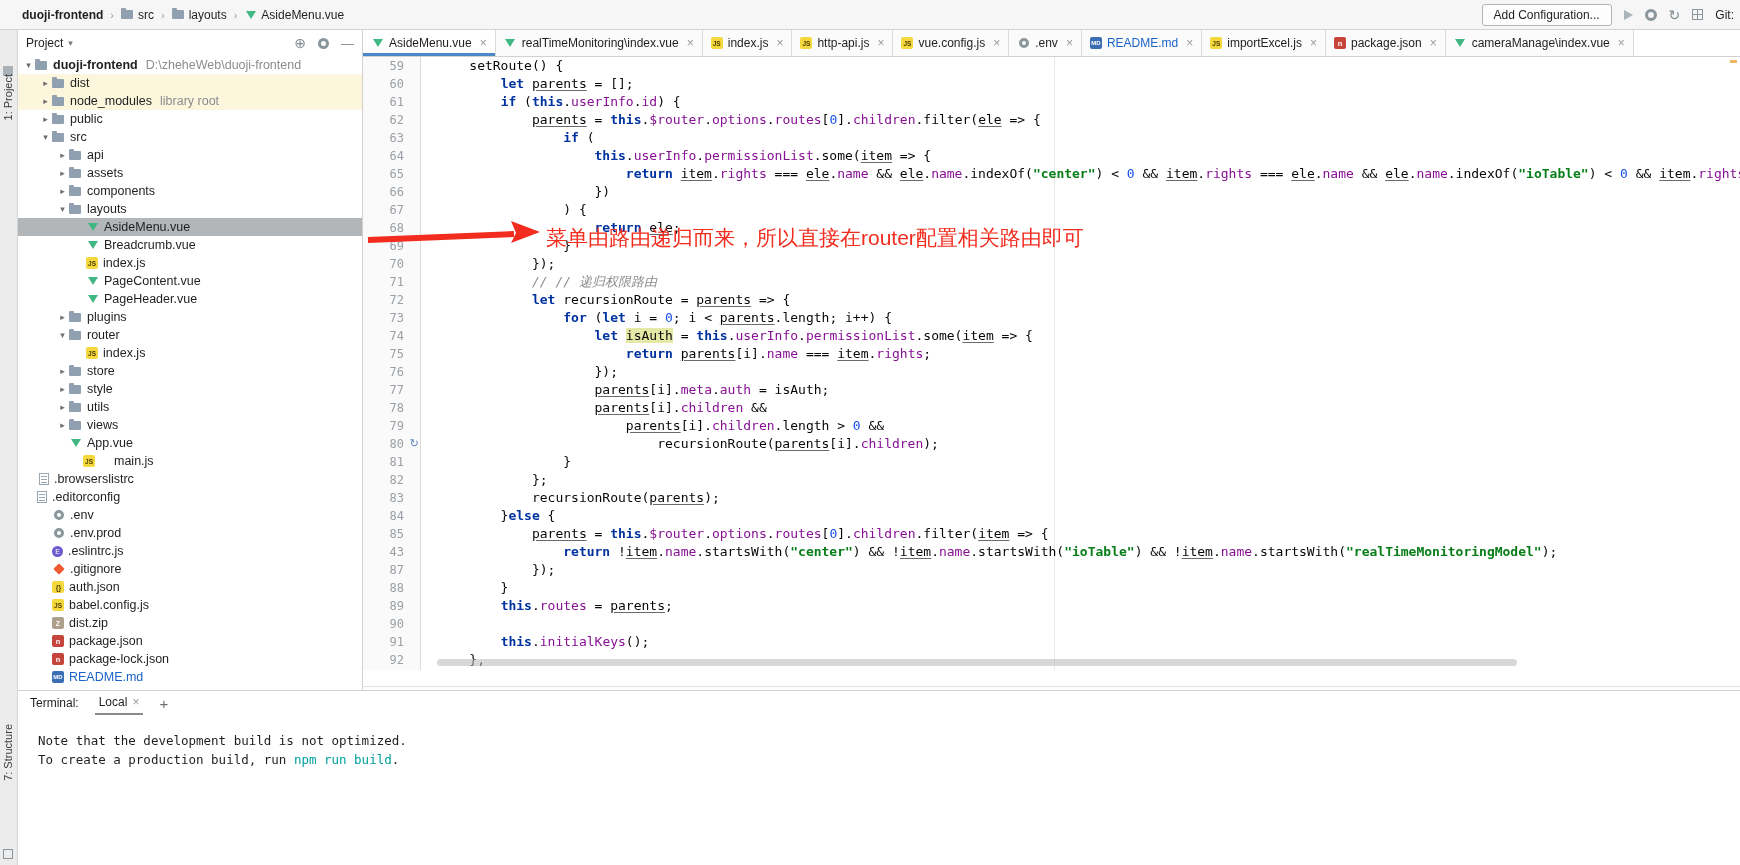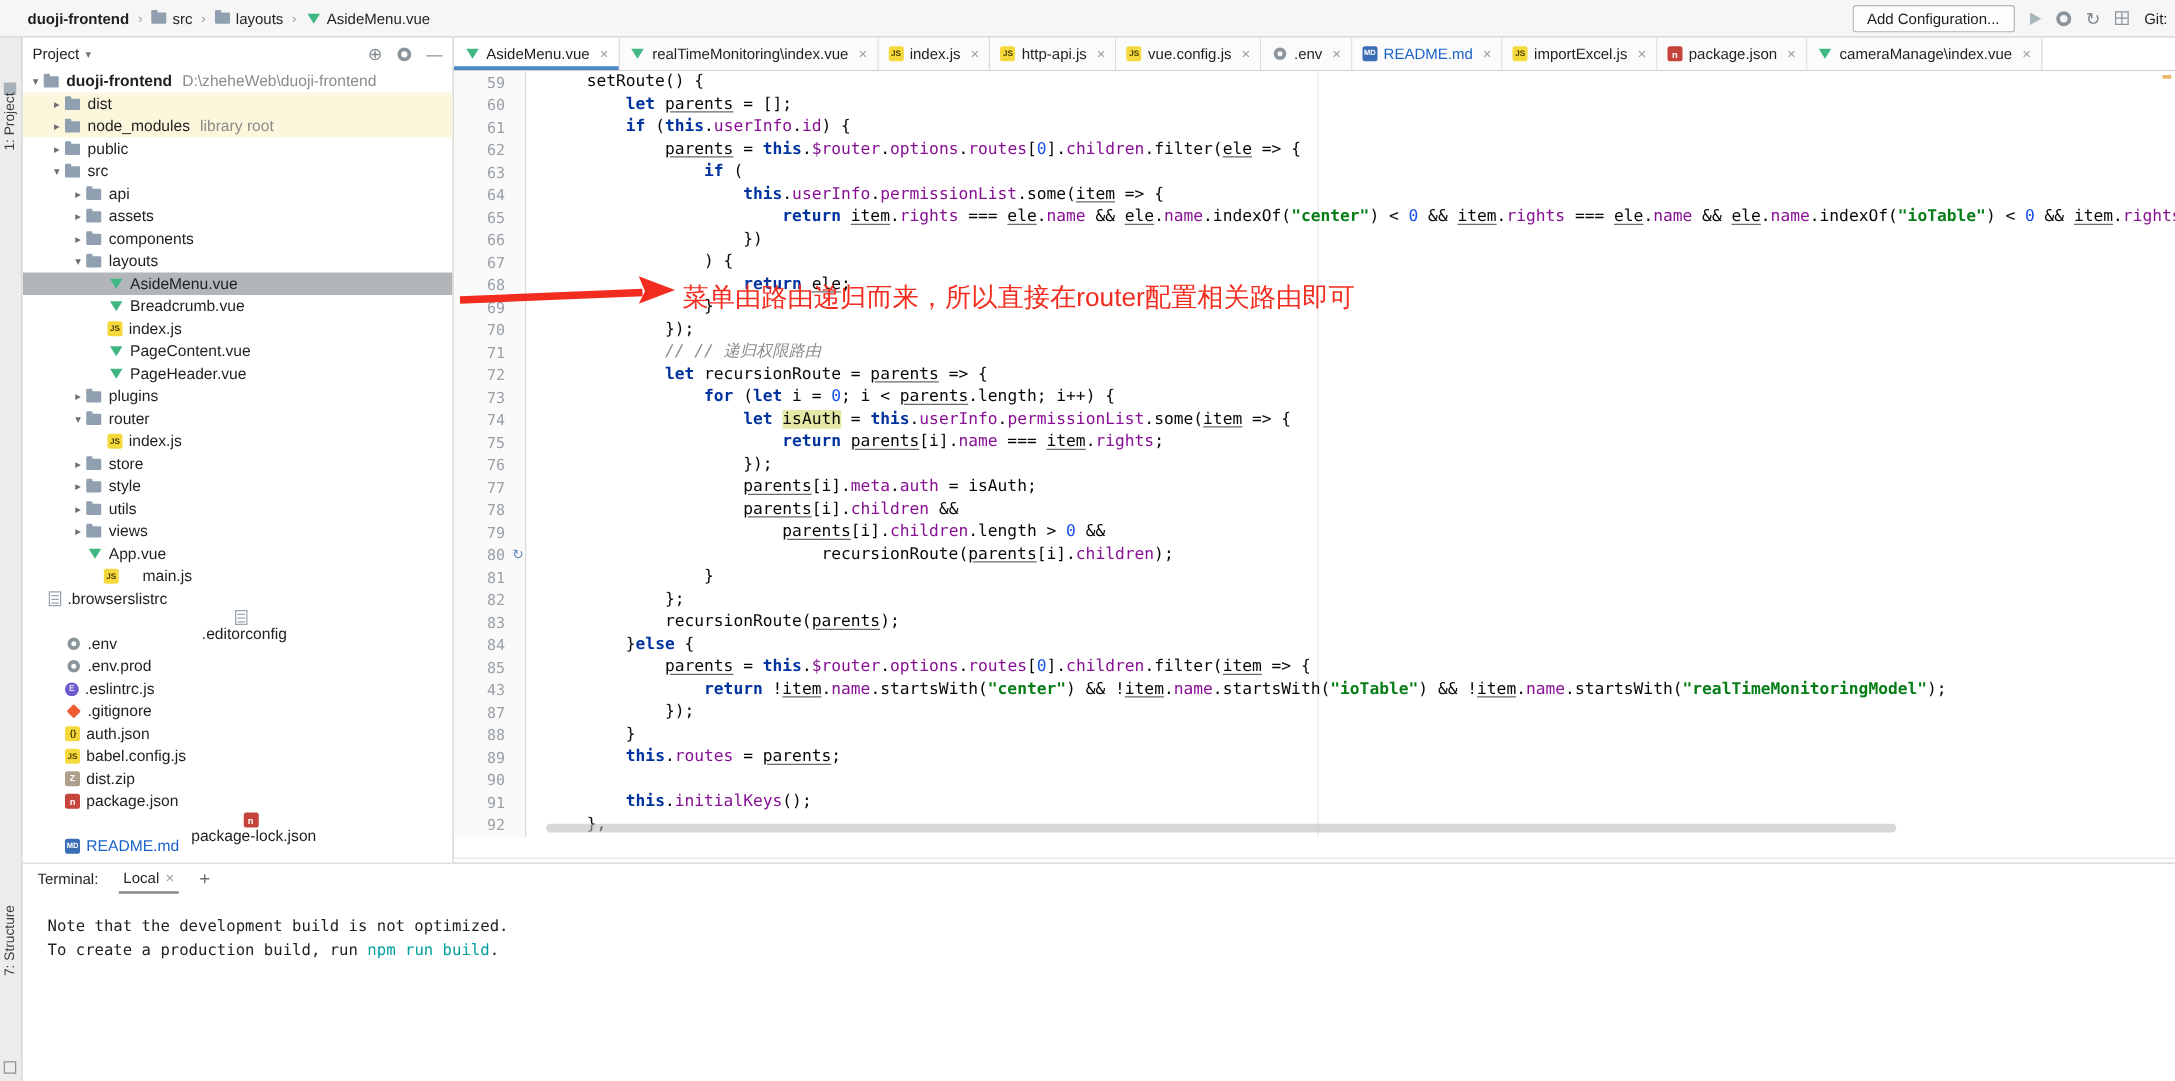--- a/index.html
+++ b/index.html
@@ -287,21 +287,21 @@
       <div class="trow" style="padding-left: 38px; gap: 14px;">
         <span class="tarrow"></span>
         <span class="ic js"></span>
         <span class="tlabel">main.js</span>
       </div>
       <div class="trow" style="padding-left: 8px;">
         <span class="tarrow"></span>
         <span class="ic txt"></span>
         <span class="tlabel">.browserslistrc</span>
       </div>
-      <div class="trow" style="padding-left: 6px; flex-direction: column;">
+      <div class="trow" style="padding-left: 6px;">
         <span class="tarrow"></span>
         <span class="ic txt"></span>
         <span class="tlabel">.editorconfig</span>
       </div>
       <div class="trow" style="padding-left: 21px;">
         <span class="tarrow"></span>
         <span class="ic gear"></span>
         <span class="tlabel">.env</span>
       </div>
       <div class="trow" style="padding-left: 21px;">
@@ -332,21 +332,21 @@
       <div class="trow" style="padding-left: 21px;">
         <span class="tarrow"></span>
         <span class="ic zip"></span>
         <span class="tlabel">dist.zip</span>
       </div>
       <div class="trow" style="padding-left: 21px;">
         <span class="tarrow"></span>
         <span class="ic npm"></span>
         <span class="tlabel">package.json</span>
       </div>
-      <div class="trow" style="padding-left: 21px; flex-direction: column;">
+      <div class="trow" style="padding-left: 21px;">
         <span class="tarrow"></span>
         <span class="ic npm"></span>
         <span class="tlabel">package-lock.json</span>
       </div>
       <div class="trow" style="padding-left: 21px;">
         <span class="tarrow"></span>
         <span class="ic md"></span>
         <span class="tlabel blue">README.md</span>
       </div>
     </div>

